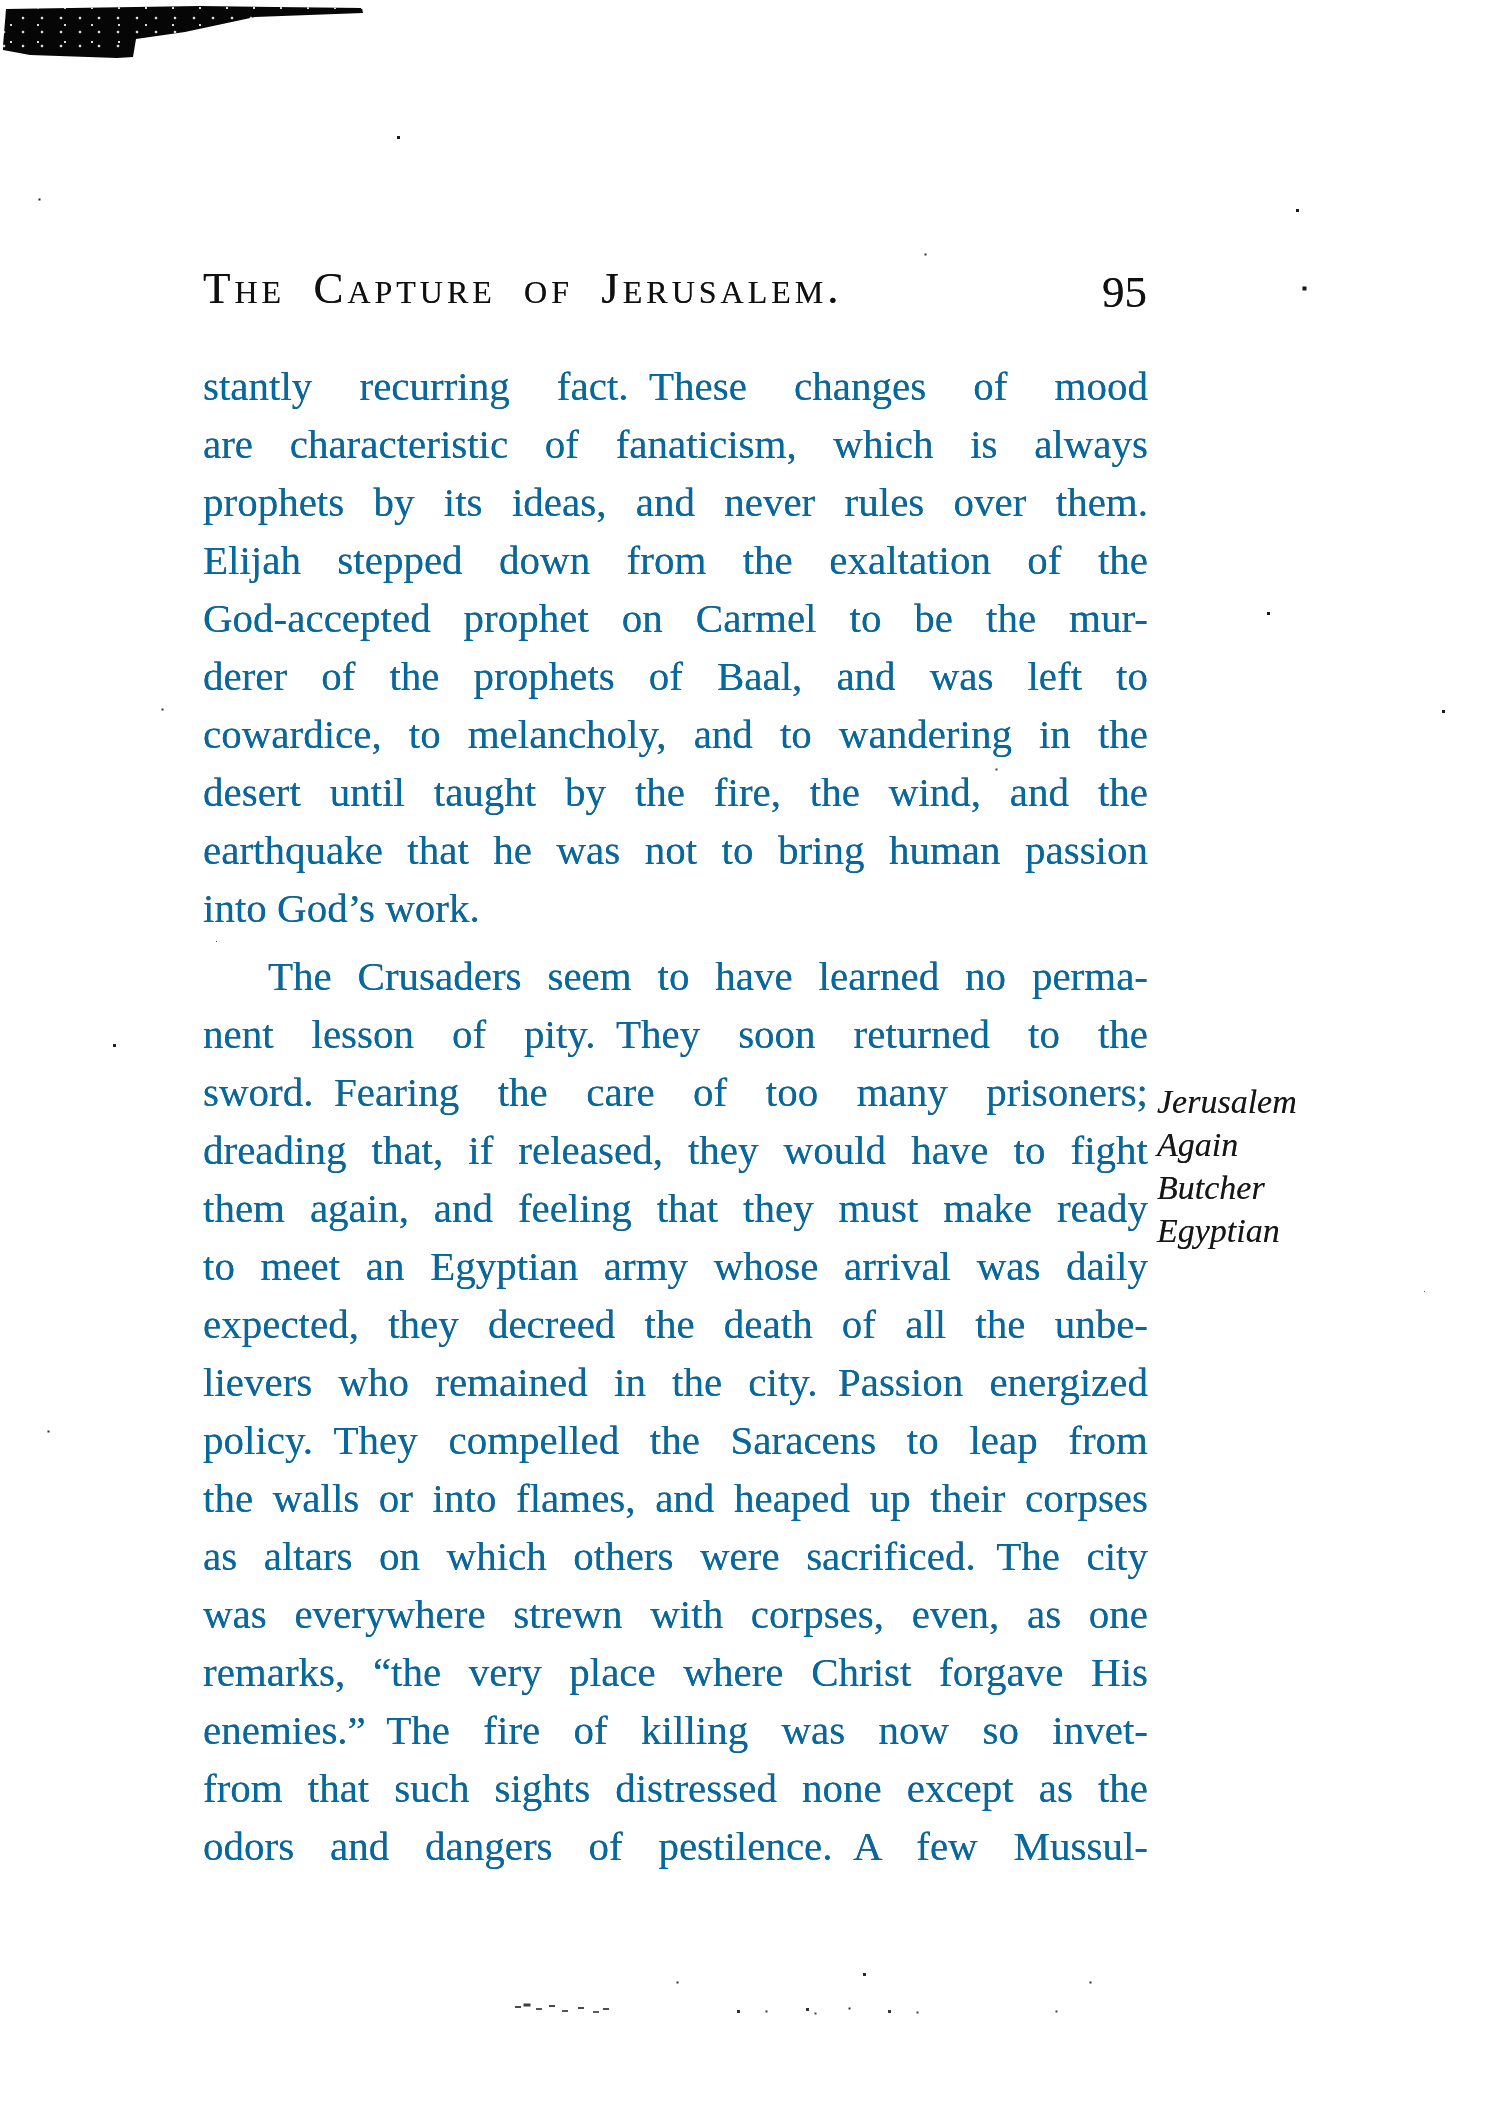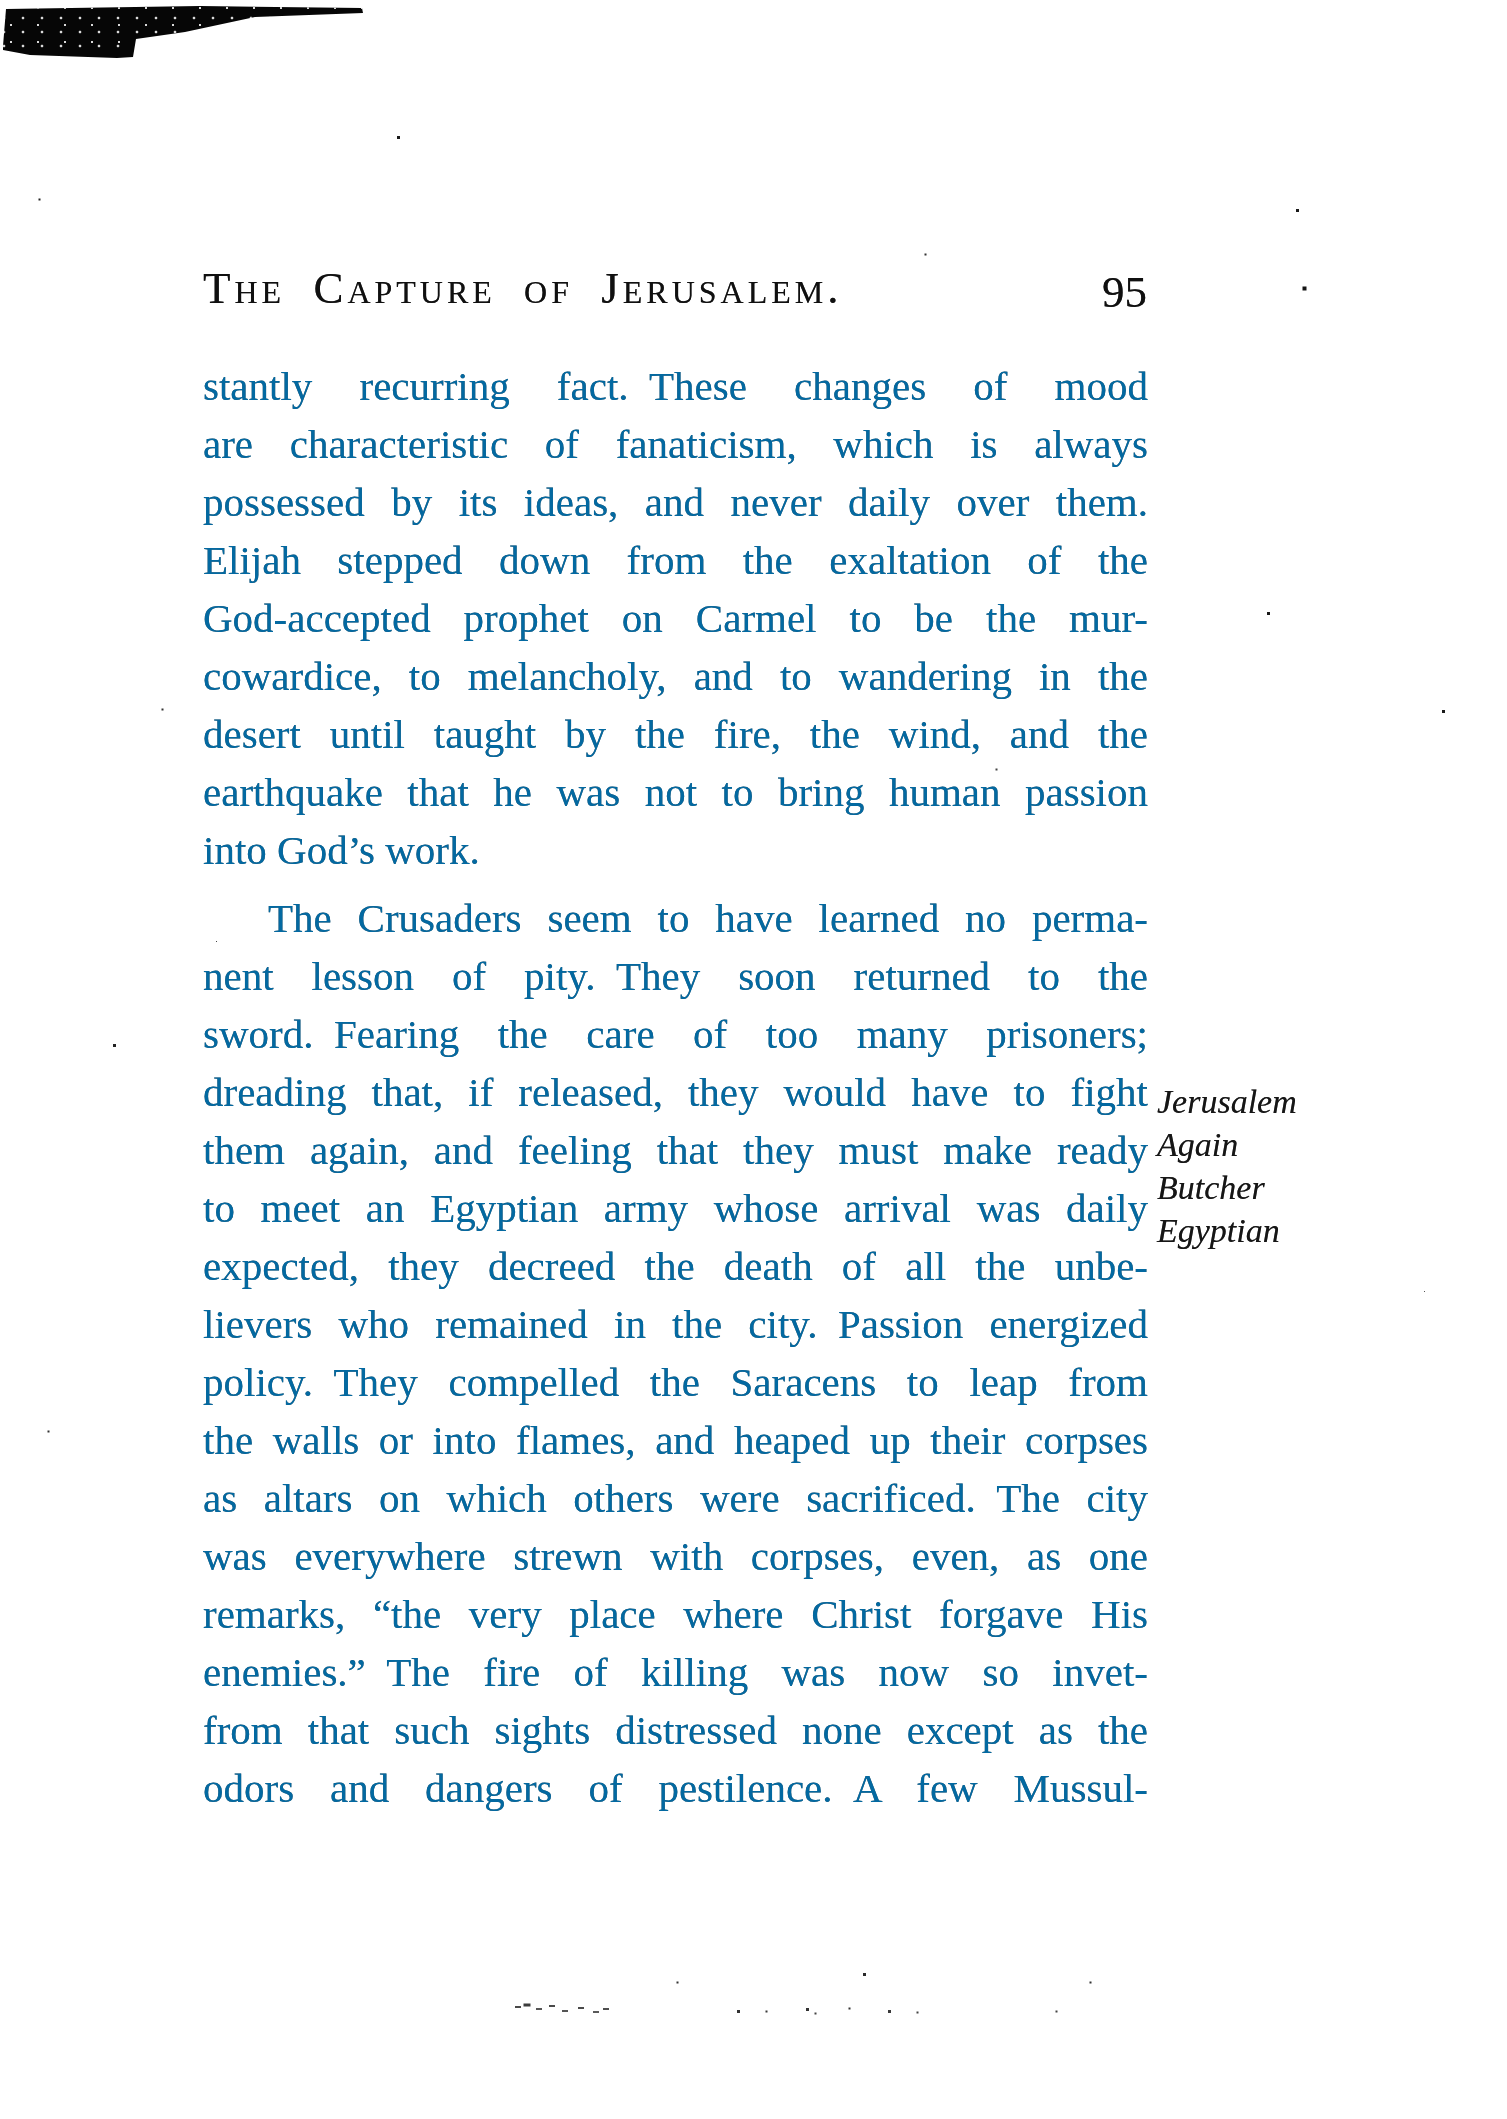--- a/index.html
+++ b/index.html
@@ -116,23 +116,24 @@
   <div class="scan-artifact"></div>
 
   <div class="running-title">The Capture of Jerusalem.</div>
 
   <div class="page-number">95</div>
 
   <div class="body-text" id="body-text">
       <div class="paragraph">
         <div class="line">stantly recurring fact. These changes of mood</div>
         <div class="line">are characteristic of fanaticism, which is always</div>
-        <div class="line">possessed by its ideas, and never daily over them.</div>
+        <div class="line">prophets by its ideas, and never rules over them.</div>
         <div class="line">Elijah stepped down from the exaltation of the</div>
         <div class="line">God-accepted prophet on Carmel to be the mur-</div>
+        <div class="line">derer of the prophets of Baal, and was left to</div>
         <div class="line">cowardice, to melancholy, and to wandering in the</div>
         <div class="line">desert until taught by the fire, the wind, and the</div>
         <div class="line">earthquake that he was not to bring human passion</div>
         <div class="line no-stretch">into God’s work.</div>
       </div>
       <div class="paragraph para-2">
         <div class="line indent">The Crusaders seem to have learned no perma-</div>
         <div class="line">nent lesson of pity. They soon returned to the</div>
         <div class="line">sword. Fearing the care of too many prisoners;</div>
         <div class="line">dreading that, if released, they would have to fight</div>

